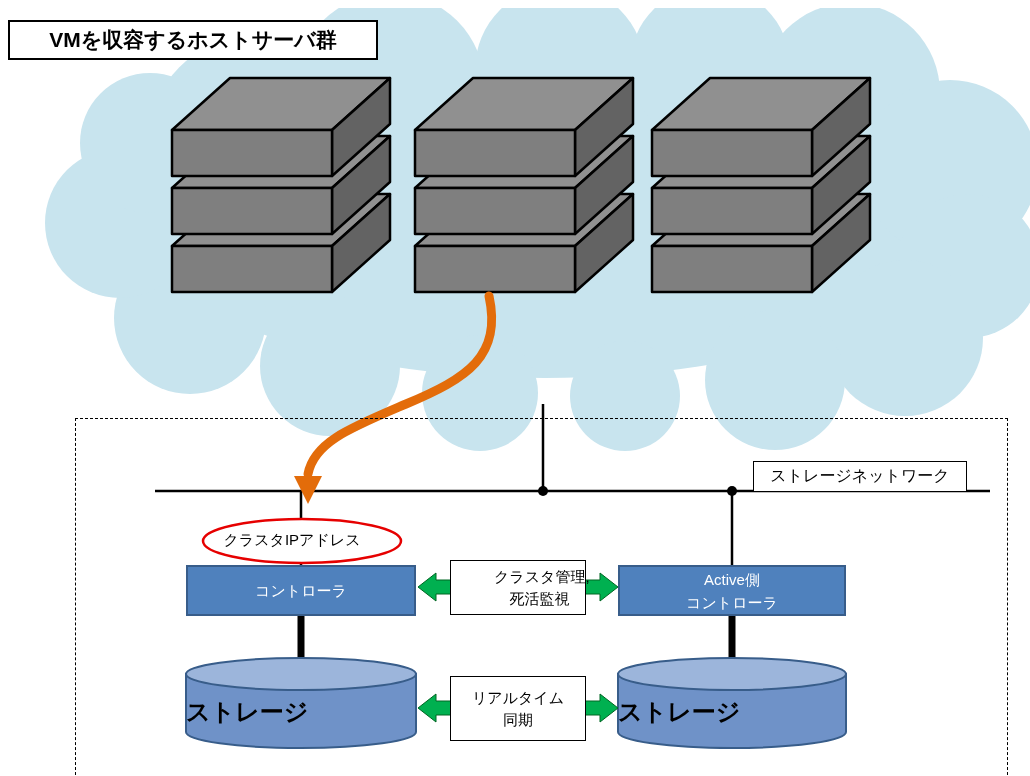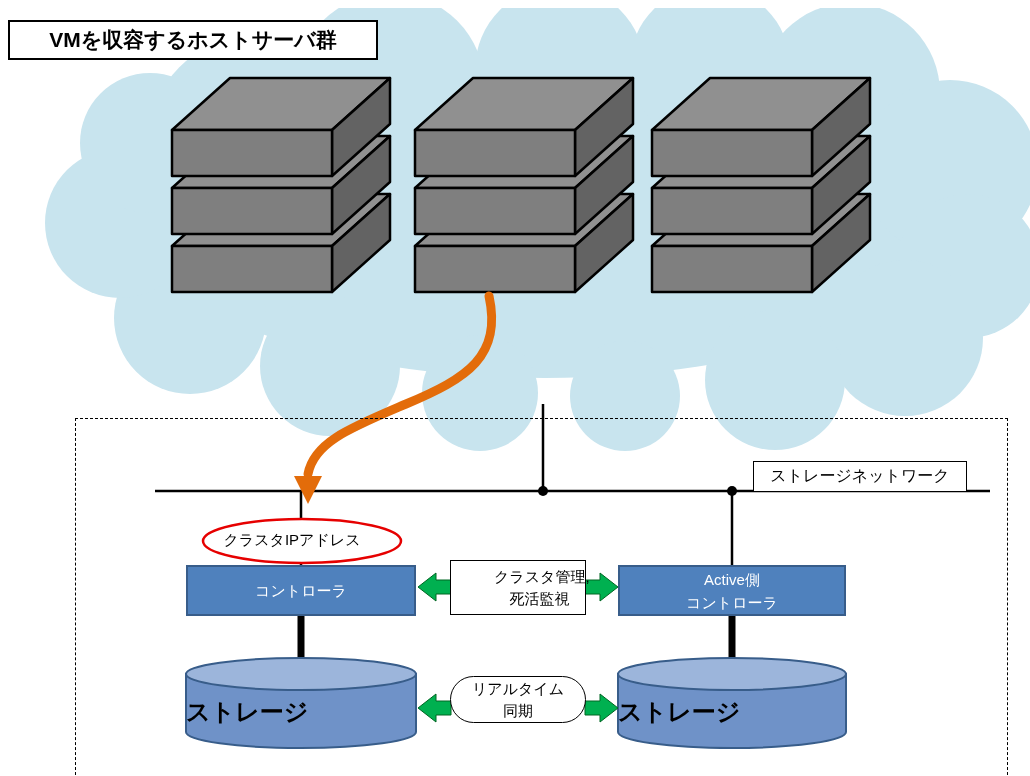--- a/index.html
+++ b/index.html
@@ -40,21 +40,21 @@
   }
   .controller.active  { left:186px; top:557px; width:230px; }
   .controller.standby { left:618px; top:557px; width:228px; }
   .link-label {
     left:450px; width:136px; background:#ffffff; border:1px solid #000000;
     font-size:15px; color:#000000; text-align:center;
     display:flex; flex-direction:column; justify-content:center;
     line-height:22px; white-space:nowrap;
   }
   .link-label.mgmt { top:552px; height:55px;padding-left:43px; }
-  .link-label.sync { top:668px; height:47px;border-radius:24px; }
+  .link-label.sync { top:668px; height:65px; }
   .storage-label {
     top:691px; height:26px; font-size:24px; font-weight:bold; color:#000000;
     line-height:26px; white-space:nowrap;
   }
   .storage-label.active  { left:186px; width:230px; }
   .storage-label.standby { left:618px; width:228px; }
 </style>
 </head>
 <body>
 

